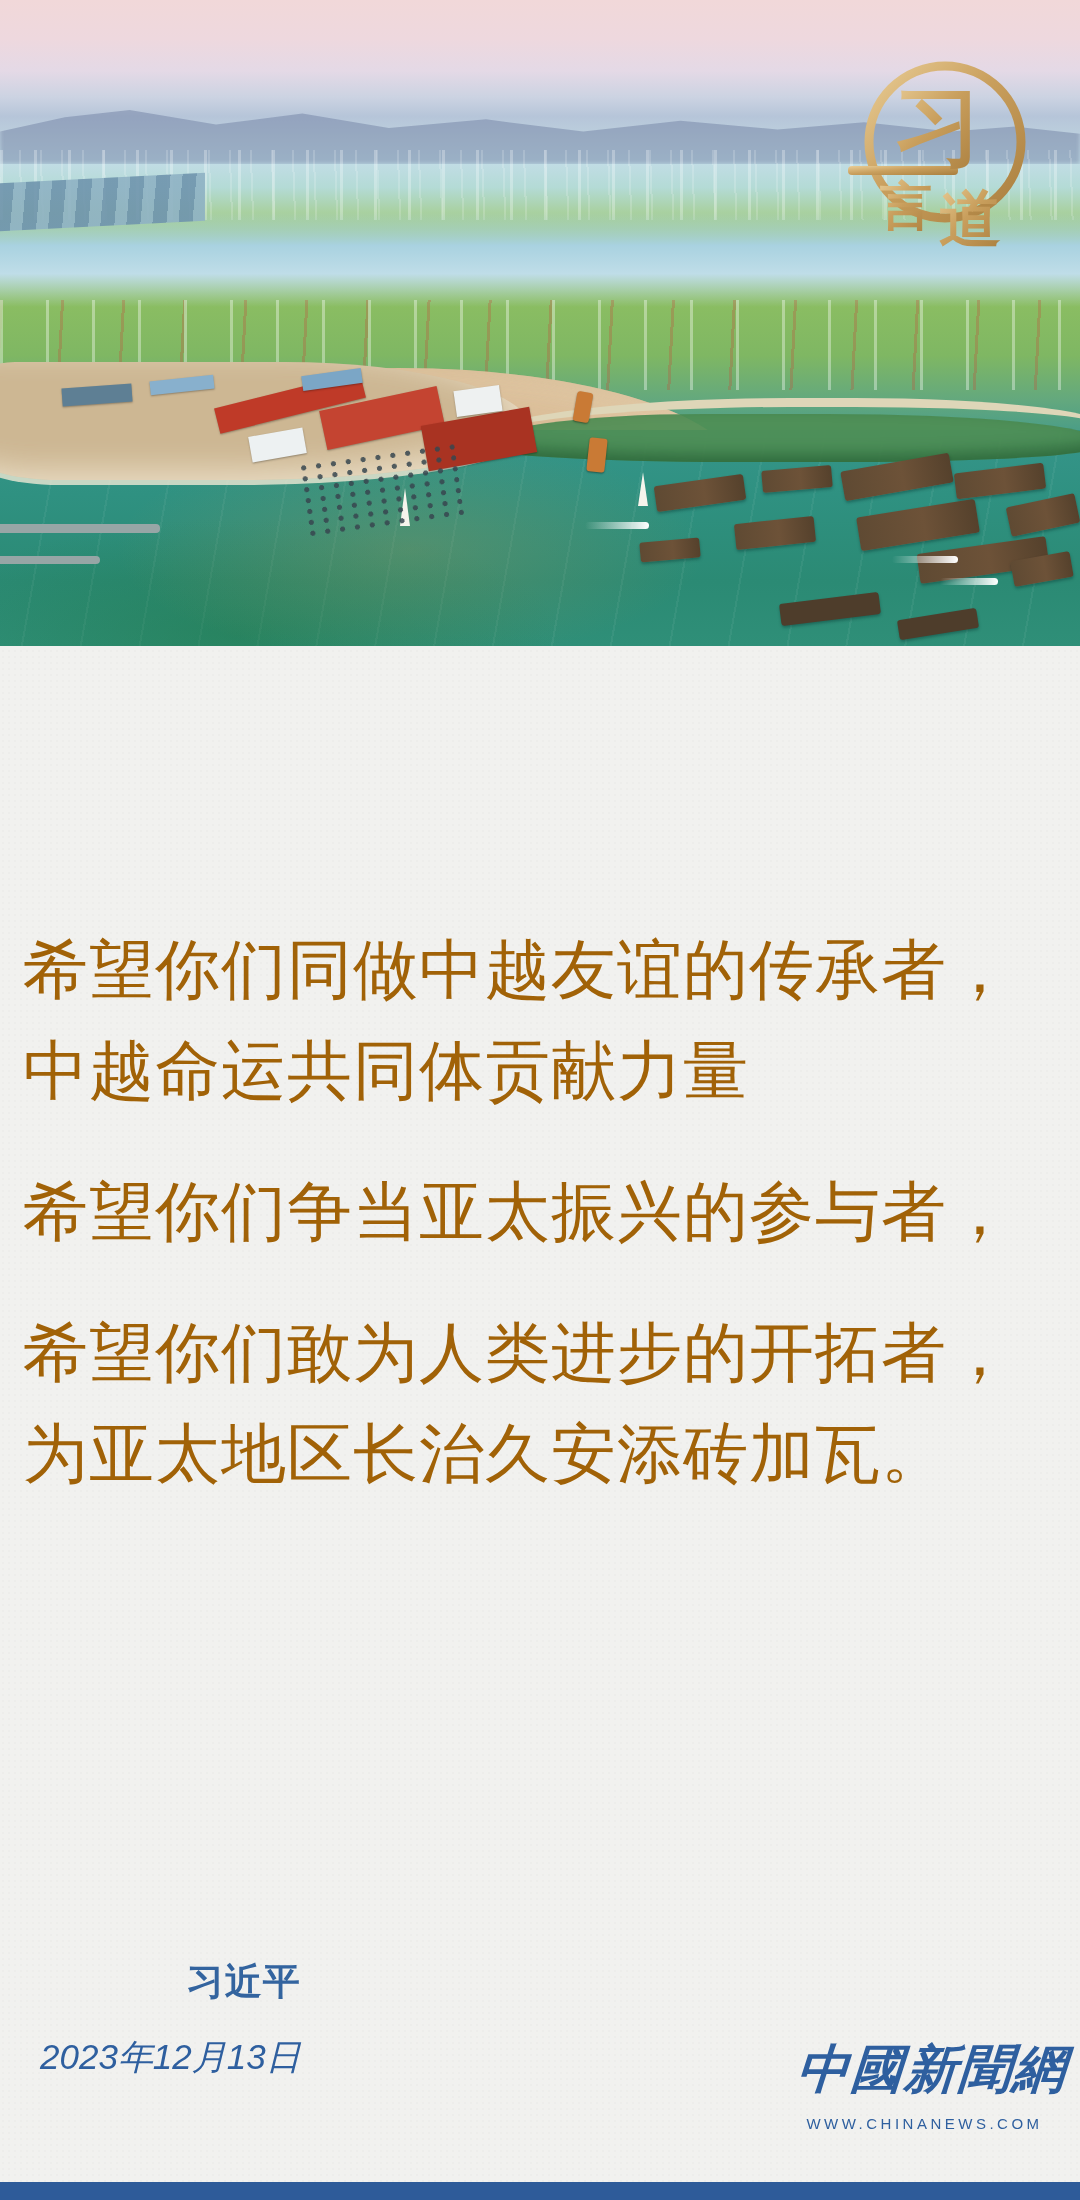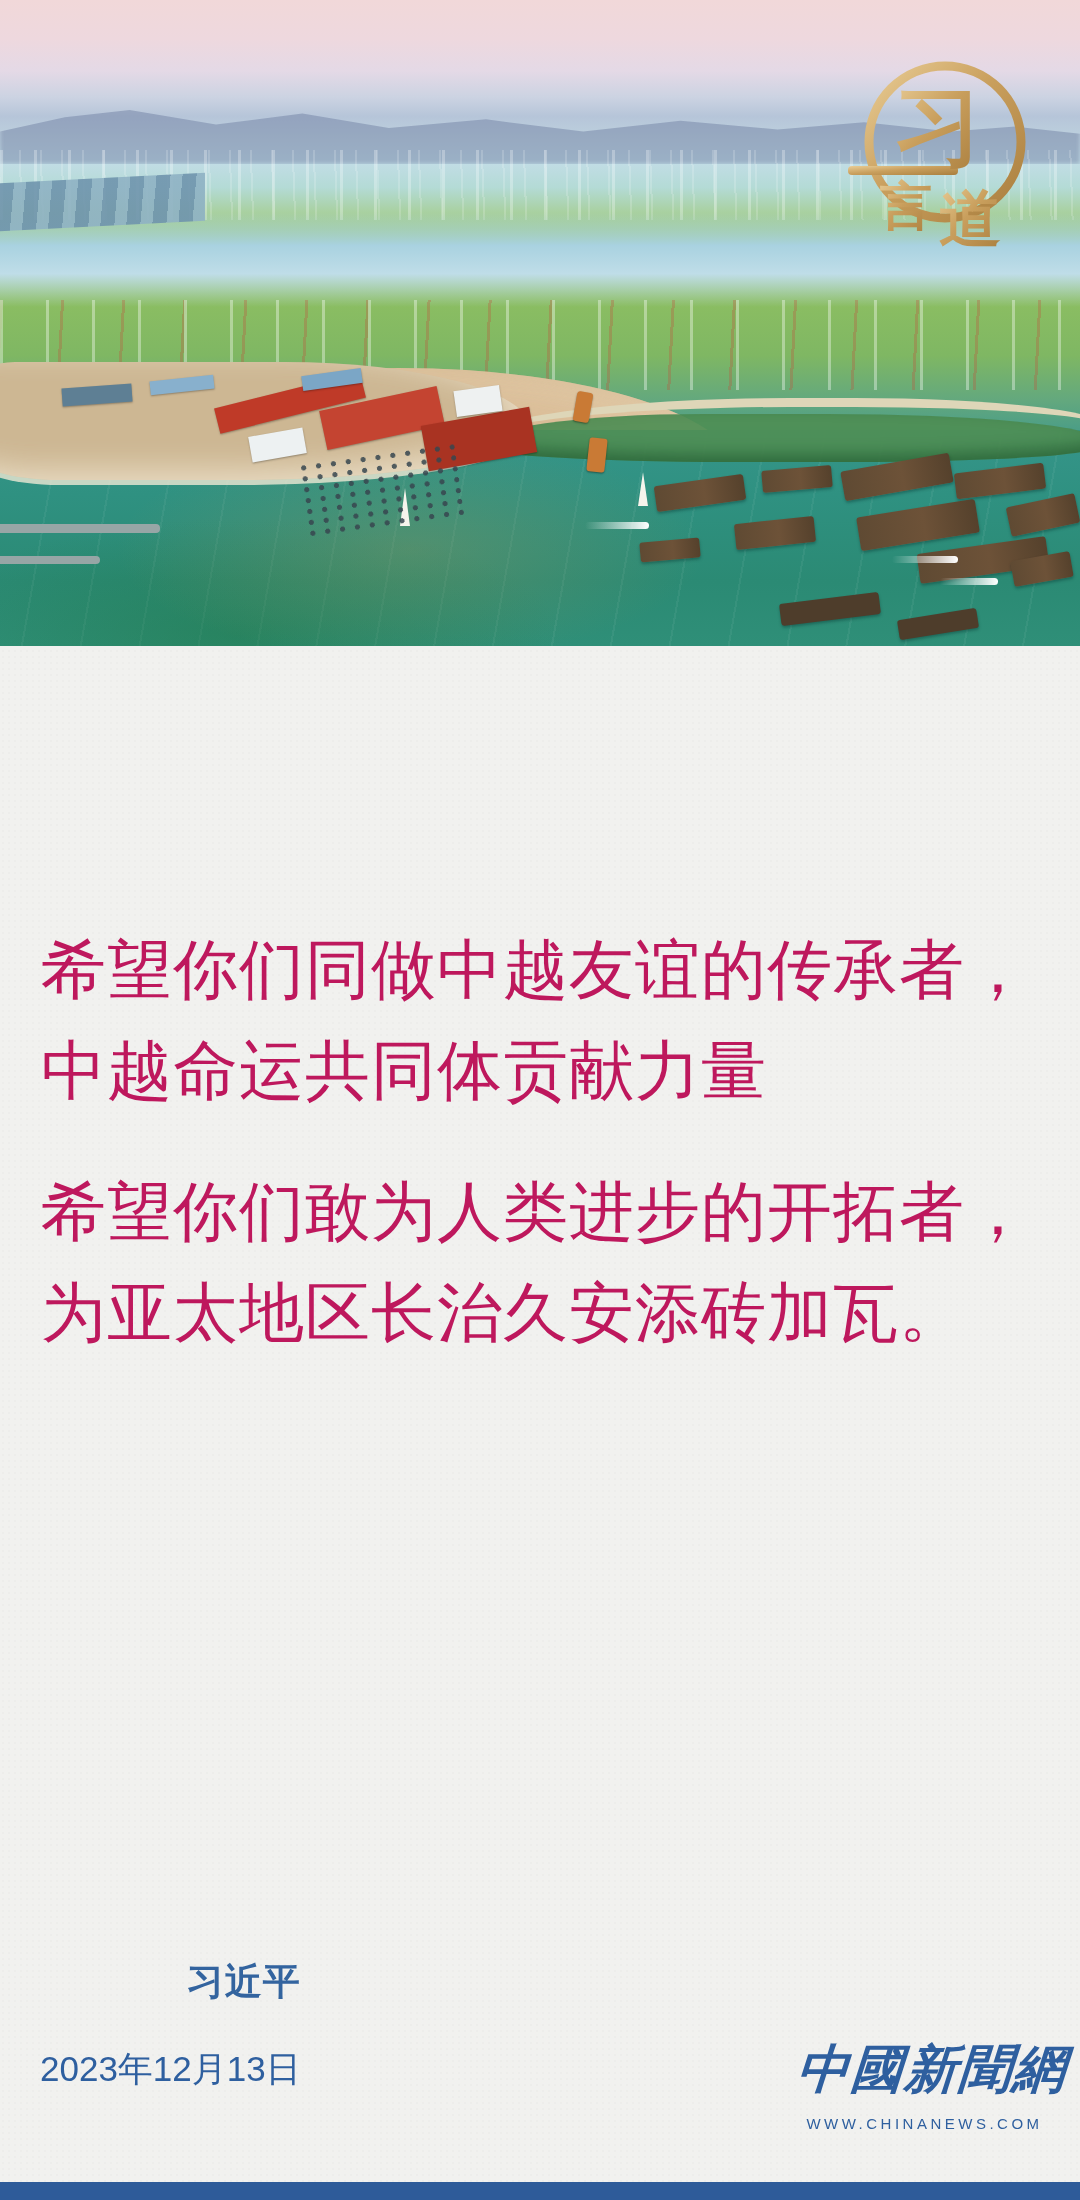--- a/index.html
+++ b/index.html
@@ -82,30 +82,30 @@
   .raft { position:absolute; background:linear-gradient(90deg,#5f4a33,#6d5238 55%,#55412c);
     border-radius:3px; box-shadow:0 2px 3px rgba(0,40,40,.35); }
   .boat-w { position:absolute; height:7px; border-radius:4px;
     background:linear-gradient(270deg,#ffffff 0%, rgba(255,255,255,.75) 25%, rgba(255,255,255,0) 100%); }
   .boat-o { position:absolute; background:#c97a35; border-radius:3px; box-shadow:0 1px 2px rgba(0,0,0,.4); }
   .pier { position:absolute; background:#97a6a6; border-radius:0 4px 4px 0; }
 
   .seal { position:absolute; left:820px; top:38px; width:240px; height:240px; }
 
   
-  .quote { position:absolute; left:41px; top:920px; width:1000px;
+  .quote { position:absolute; left:23px; top:920px; width:1000px;
     font-family:"Liberation Serif","DejaVu Serif",serif;
-    font-size:65px; line-height:101px; color:#be185d; letter-spacing:1px; }
+    font-size:65px; line-height:101px; color:#a16207; letter-spacing:1px; }
   .quote .para { margin-bottom:40px; }
 
   
   .attribution { position:absolute; left:40px; top:1958px; color:#33649f; }
   .attribution .speaker, .attribution .occasion {
     font-size:37px; line-height:47px; font-weight:bold; letter-spacing:1px;text-align:right; }
-  .attribution .date { margin-top:44px; font-size:35px; line-height:40px; font-weight:500; color:#2e5f9f; }
+  .attribution .date { margin-top:32px; font-size:35px; line-height:40px; font-weight:500; color:#2e5f9f;font-style:italic; }
 
   
   .cns { position:absolute; right:28px; top:2038px; width:255px; text-align:center; color:#2e5f9f; }
   .cns .calligraphy { font-family:"DejaVu Serif","Liberation Serif",serif;
     font-size:52px; line-height:62px; font-weight:700; font-style:italic;
     transform:skewX(-4deg); letter-spacing:2px; white-space:nowrap; }
   .cns .url { margin-top:15px; font-size:15px; letter-spacing:3.5px; font-weight:500;
     font-family:"Liberation Sans",sans-serif; white-space:nowrap; }
 
   .footer-bar { position:absolute; left:0; bottom:0; width:1080px; height:18px; background:#2e5b99; }
@@ -177,20 +177,21 @@
     <text x="150" y="202" text-anchor="middle" font-size="62" font-family="Liberation Serif, serif" font-weight="bold" fill="url(#gold)">道</text>
   </svg>
 </div>
 
 <section class="quote">
   <div class="para">
     <div>希望你们同做中越友谊的传承者，</div>
     <div>中越命运共同体贡献力量</div>
   </div>
   <div class="para">
+    <div>希望你们争当亚太振兴的参与者，</div>
   </div>
   <div class="para">
     <div>希望你们敢为人类进步的开拓者，</div>
     <div>为亚太地区长治久安添砖加瓦。</div>
   </div>
 </section>
 
 <div class="attribution">
   <div class="speaker">习近平</div>
   <div class="date">2023年12月13日</div>

